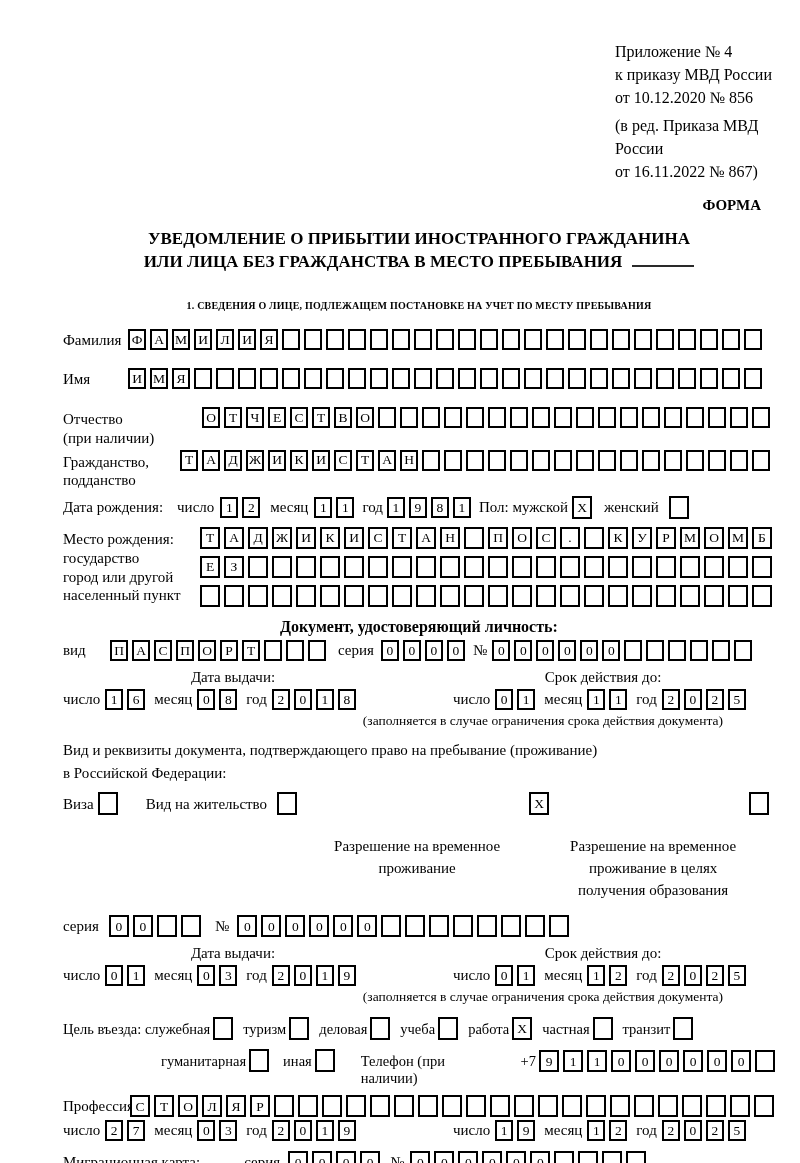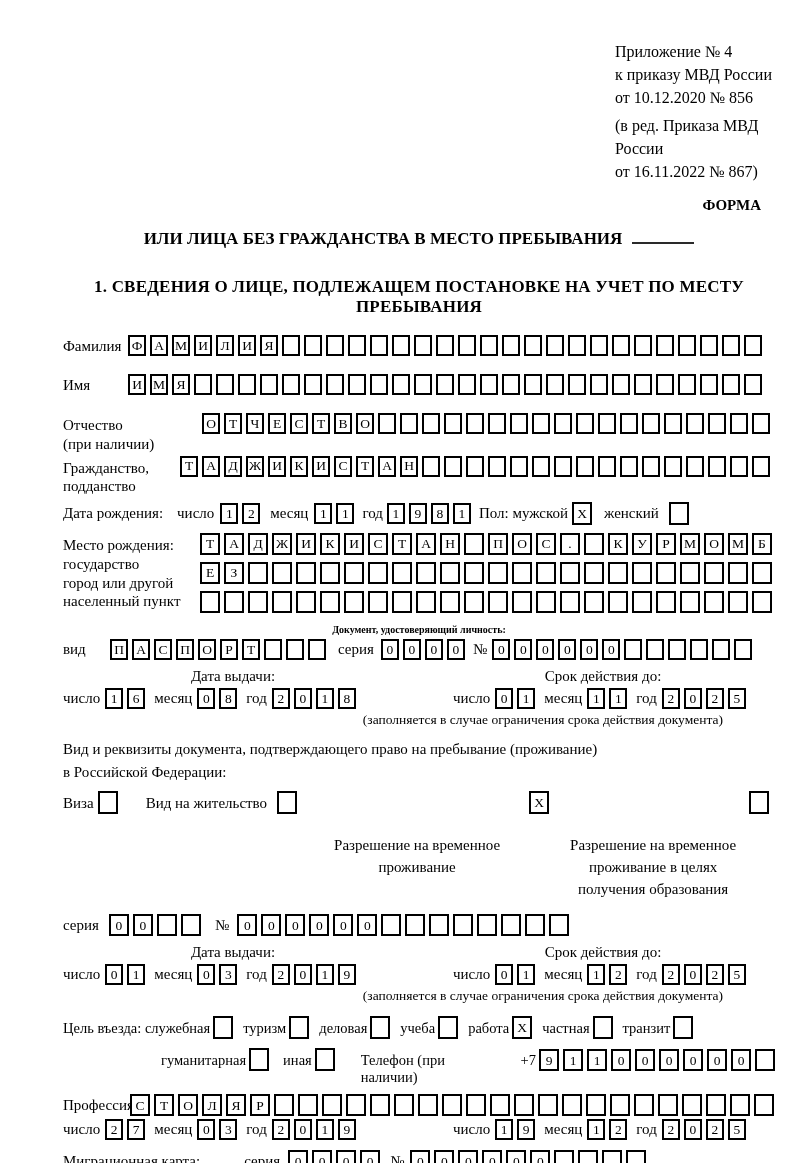--- a/index.html
+++ b/index.html
@@ -6,21 +6,21 @@
   body { width:800px; height:1163px; color:#000; font-family:"Liberation Serif", serif; font-size:15px; }
   .page { box-sizing:border-box; width:800px; height:1163px; padding:40px 25px 10px 63px; overflow:hidden; }
 
   .annex { margin-left:552px; font-size:16px; line-height:1.45; }
   .annex .gap { height:4px; }
   .form-label { text-align:right; padding-right:14px; font-weight:bold; margin-top:14px; }
 
   .title { text-align:center; font-weight:bold; font-size:17px; line-height:1.35; margin-top:14px; }
   .title .blank { display:inline-block; width:62px; border-bottom:2px solid #2a2a2a; height:14px; margin-left:10px; }
 
-  .sec-heading { font-weight:bold; font-size:17px; text-align:center; margin-top:26px; letter-spacing:.2px; }
+  .sec-heading { font-weight:bold; font-size:10px; text-align:center; margin-top:26px; letter-spacing:.2px; }
 
   .row { display:flex; align-items:flex-start; }
   .lbl { flex:0 0 auto; padding-top:3px; }
   .lbl2 { flex:0 0 auto; line-height:1.25; padding-top:3px; }
 
   .cells { display:inline-flex; gap:4px; flex:0 0 auto; }
   .cell { box-sizing:border-box; width:18px; height:21px; border:2px solid #000; background:#fff;
           display:inline-flex; align-items:center; justify-content:center; font-size:13.5px; line-height:1; }
   .cells-lg .cell { width:20px; height:22px; }
   .cb .cell { width:20px; height:23px; }
@@ -31,21 +31,21 @@
   .w-birthplace { width:137px; }
   .w-vid { width:47px; }
   .w-prof { width:67px; }
 
   .m-t2{margin-top:2px}.m-t4{margin-top:4px}.m-t6{margin-top:6px}.m-t7{margin-top:18px}
   .m-t8{margin-top:8px}.m-t10{margin-top:10px}.m-t14{margin-top:14px}
   .m-t18{margin-top:18px}
   .stack { display:flex; flex-direction:column; }
   .stack .cells { margin-bottom:7px; }
 
-  .doc-heading { font-weight:bold; font-size:10px; text-align:center; margin-top:4px; }
+  .doc-heading { font-weight:bold; font-size:16px; text-align:center; margin-top:4px; }
 
   .date-pair { display:flex; }
   .dp-left { width:390px; flex:0 0 auto; }
   .dp-right { flex:1 1 auto; }
   .date-head-l { width:340px; text-align:center; }
   .date-head-r { width:300px; text-align:center; }
   .dvals { display:flex; align-items:center; margin-top:3px; }
   .dvals .dlbl { margin-right:5px; }
   .dvals .cells { margin-right:9px; }
   .note { text-align:right; padding-right:52px; font-size:13.5px; margin-top:3px; }
@@ -71,20 +71,21 @@
     <div>к приказу МВД России</div>
     <div>от 10.12.2020 № 856</div>
     <div class="gap"></div>
     <div>(в ред. Приказа МВД России</div>
     <div>от 16.11.2022 № 867)</div>
   </div>
 
   <div class="form-label">ФОРМА</div>
 
   <div class="title">
+    <div>УВЕДОМЛЕНИЕ О ПРИБЫТИИ ИНОСТРАННОГО ГРАЖДАНИНА</div>
     <div><span>ИЛИ ЛИЦА БЕЗ ГРАЖДАНСТВА В МЕСТО ПРЕБЫВАНИЯ</span><span class="blank"></span></div>
   </div>
 
   <div class="sec-heading">1. СВЕДЕНИЯ О ЛИЦЕ, ПОДЛЕЖАЩЕМ ПОСТАНОВКЕ НА УЧЕТ ПО МЕСТУ ПРЕБЫВАНИЯ</div>
 
   <div class="row m-t18">
     <span class="lbl w-surname">Фамилия</span>
     <span class="cells">
         <span class="cell">Ф</span>
         <span class="cell">А</span>

